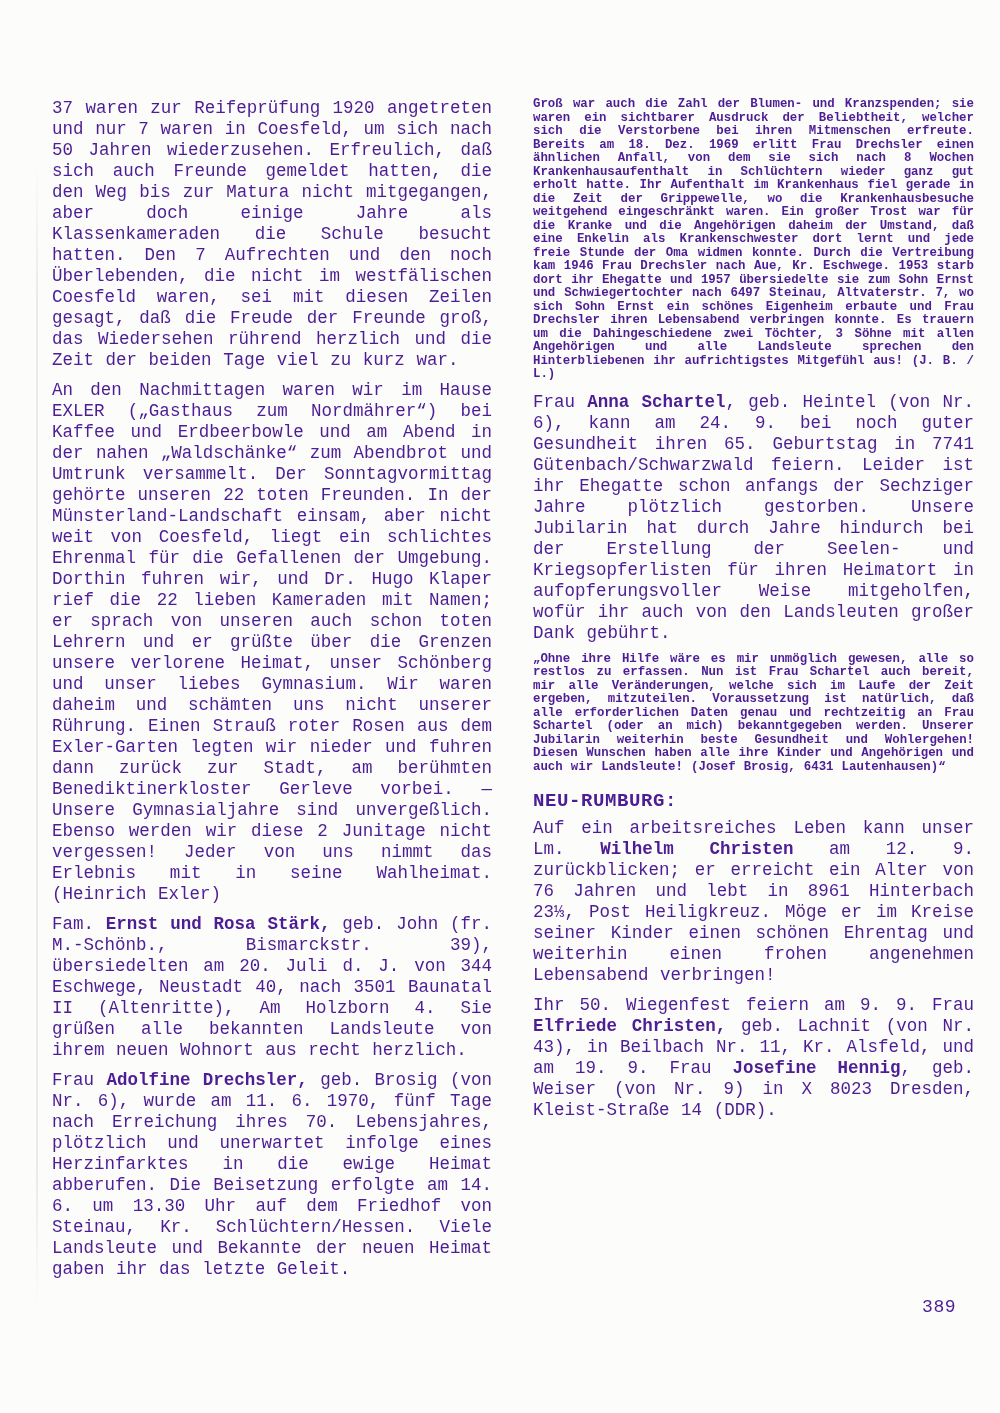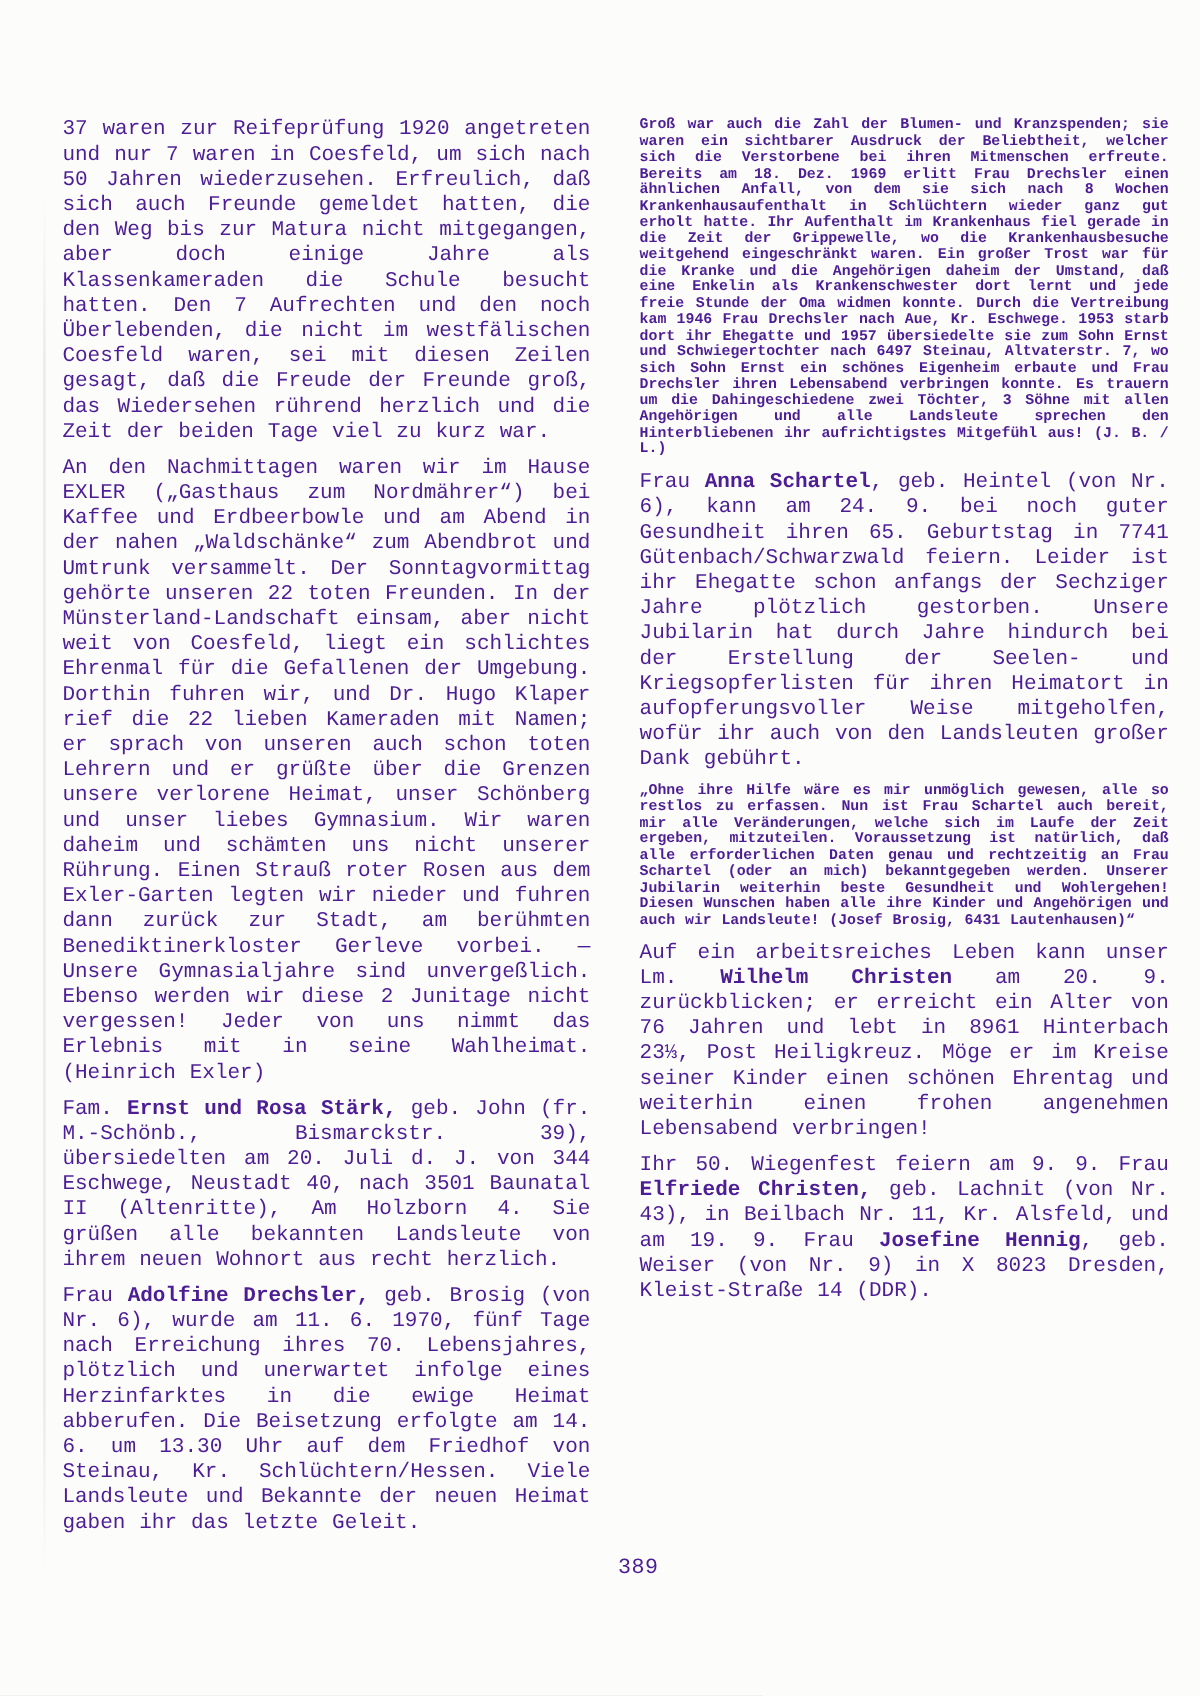--- a/index.html
+++ b/index.html
@@ -52,37 +52,38 @@
     letter-spacing: 0.6px;
     text-align: left;
     margin: 16px 0 6px 0;
   }
   .bold { font-weight: bold; }
   .page-number {
     position: absolute;
     left: 515px;
     top: 1297px;
     width: 441px;
-    text-align: left;
+    text-align: right;
     font-size: 18px;
     letter-spacing: 0.5px;
   }
 </style>
 </head>
 <body>
 
 <div class="page">
   <div class="scan-line"></div>
   <div class="col col-left" id="col-left">
       <p class="blk body"><span>37 waren zur Reifeprüfung 1920 angetreten und nur 7 waren in Coesfeld, um sich nach 50 Jahren wiederzusehen. Erfreulich, daß sich auch Freunde gemeldet hatten, die den Weg bis zur Matura nicht mitgegangen, aber doch einige Jahre als Klassenkameraden die Schule besucht hatten. Den 7 Aufrechten und den noch Überlebenden, die nicht im westfälischen Coesfeld waren, sei mit diesen Zeilen gesagt, daß die Freude der Freunde groß, das Wiedersehen rührend herzlich und die Zeit der beiden Tage viel zu kurz war.</span></p>
       <p class="blk body"><span>An den Nachmittagen waren wir im Hause EXLER („Gasthaus zum Nordmährer“) bei Kaffee und Erdbeerbowle und am Abend in der nahen „Waldschänke“ zum Abendbrot und Umtrunk versammelt. Der Sonntagvormittag gehörte unseren 22 toten Freunden. In der Münsterland-Landschaft einsam, aber nicht weit von Coesfeld, liegt ein schlichtes Ehrenmal für die Gefallenen der Umgebung. Dorthin fuhren wir, und Dr. Hugo Klaper rief die 22 lieben Kameraden mit Namen; er sprach von unseren auch schon toten Lehrern und er grüßte über die Grenzen unsere verlorene Heimat, unser Schönberg und unser liebes Gymnasium.  Wir waren daheim und schämten uns nicht unserer Rührung. Einen Strauß roter Rosen aus dem Exler-Garten legten wir nieder und fuhren dann zurück zur Stadt, am berühmten Benediktinerkloster Gerleve vorbei. — Unsere Gymnasialjahre sind unvergeßlich. Ebenso werden wir diese 2 Junitage nicht vergessen!  Jeder von uns nimmt das Erlebnis mit in seine Wahlheimat. (Heinrich Exler)</span></p>
       <p class="blk body"><span>Fam. </span><span class="bold">Ernst und Rosa Stärk,</span><span> geb. John (fr. M.-Schönb., Bismarckstr. 39), übersiedelten am 20. Juli d. J. von 344 Eschwege, Neustadt 40, nach 3501 Baunatal II (Altenritte), Am Holzborn 4. Sie grüßen alle bekannten Landsleute von ihrem neuen Wohnort aus recht herzlich.</span></p>
       <p class="blk body"><span>Frau </span><span class="bold">Adolfine Drechsler,</span><span> geb. Brosig (von Nr. 6), wurde am 11. 6. 1970, fünf Tage nach Erreichung ihres 70. Lebensjahres, plötzlich und unerwartet infolge eines Herzinfarktes in die ewige Heimat abberufen. Die Beisetzung erfolgte am 14. 6. um 13.30 Uhr auf dem Friedhof von Steinau, Kr. Schlüchtern/Hessen. Viele Landsleute und Bekannte der neuen Heimat gaben ihr das letzte Geleit.</span></p>
     </div>
   <div class="col col-right" id="col-right">
       <p class="blk small"><span>Groß war auch die Zahl der Blumen- und Kranzspenden; sie waren ein sichtbarer Ausdruck der Beliebtheit, welcher sich die Verstorbene bei ihren Mitmenschen erfreute. Bereits am 18. Dez. 1969 erlitt Frau Drechsler einen ähnlichen Anfall, von dem sie sich nach 8 Wochen Krankenhausaufenthalt in Schlüchtern wieder ganz gut erholt hatte. Ihr Aufenthalt im Krankenhaus fiel gerade in die Zeit der Grippewelle, wo die Krankenhausbesuche weitgehend eingeschränkt waren. Ein großer Trost war für die Kranke und die Angehörigen daheim der Umstand, daß eine Enkelin als Krankenschwester dort lernt und jede freie Stunde der Oma widmen konnte. Durch die Vertreibung kam 1946 Frau Drechsler nach Aue, Kr. Eschwege. 1953 starb dort ihr Ehegatte und 1957 übersiedelte sie zum Sohn Ernst und Schwiegertochter nach 6497 Steinau, Altvaterstr. 7, wo sich Sohn Ernst ein schönes Eigenheim erbaute und Frau Drechsler ihren Lebensabend verbringen konnte. Es trauern um die Dahingeschiedene zwei Töchter, 3 Söhne mit allen Angehörigen und alle Landsleute sprechen den Hinterbliebenen ihr aufrichtigstes Mitgefühl aus! (J. B. / L.)</span></p>
       <p class="blk body"><span>Frau </span><span class="bold">Anna Schartel</span><span>, geb. Heintel (von Nr. 6), kann am 24. 9. bei noch guter Gesundheit ihren 65. Geburtstag in 7741 Gütenbach/Schwarzwald feiern.  Leider ist ihr Ehegatte schon anfangs der Sechziger Jahre plötzlich gestorben. Unsere Jubilarin hat durch Jahre hindurch bei der Erstellung der Seelen- und Kriegsopferlisten für ihren Heimatort in aufopferungsvoller Weise mitgeholfen, wofür ihr auch von den Landsleuten großer Dank gebührt.</span></p>
       <p class="blk small"><span>„Ohne ihre Hilfe wäre es mir unmöglich gewesen, alle so restlos zu erfassen. Nun ist Frau Schartel auch bereit, mir alle Veränderungen, welche sich im Laufe der Zeit ergeben, mitzuteilen. Voraussetzung ist natürlich, daß alle erforderlichen Daten genau und rechtzeitig an Frau Schartel (oder an mich) bekanntgegeben werden. Unserer Jubilarin weiterhin beste Gesundheit und Wohlergehen! Diesen Wunschen haben alle ihre Kinder und Angehörigen und auch wir Landsleute! (Josef Brosig, 6431 Lautenhausen)“</span></p>
-      <p class="blk body"><span>Auf ein arbeitsreiches Leben kann unser Lm. </span><span class="bold">Wilhelm Christen</span><span> am 20. 9. zurückblicken; er erreicht ein Alter von 76 Jahren und lebt in 8961 Hinterbach 23⅓, Post Heiligkreuz. Möge er im Kreise seiner Kinder einen schönen Ehrentag und weiterhin einen frohen angenehmen Lebensabend verbringen!</span></p>
+      <h3 class="blk heading"><span>NEU-RUMBURG:</span></h3>
+      <p class="blk body"><span>Auf ein arbeitsreiches Leben kann unser Lm. </span><span class="bold">Wilhelm Christen</span><span> am 12. 9. zurückblicken; er erreicht ein Alter von 76 Jahren und lebt in 8961 Hinterbach 23⅓, Post Heiligkreuz. Möge er im Kreise seiner Kinder einen schönen Ehrentag und weiterhin einen frohen angenehmen Lebensabend verbringen!</span></p>
       <p class="blk body"><span>Ihr 50. Wiegenfest feiern am 9. 9. Frau </span><span class="bold">Elfriede Christen,</span><span> geb. Lachnit (von Nr. 43), in Beilbach Nr. 11, Kr. Alsfeld, und am 19. 9. Frau </span><span class="bold">Josefine Hennig</span><span>, geb. Weiser (von Nr. 9) in X 8023 Dresden, Kleist-Straße 14 (DDR).</span></p>
     </div>
   <div class="page-number">389</div>
 </div>
 
 </body></html>

